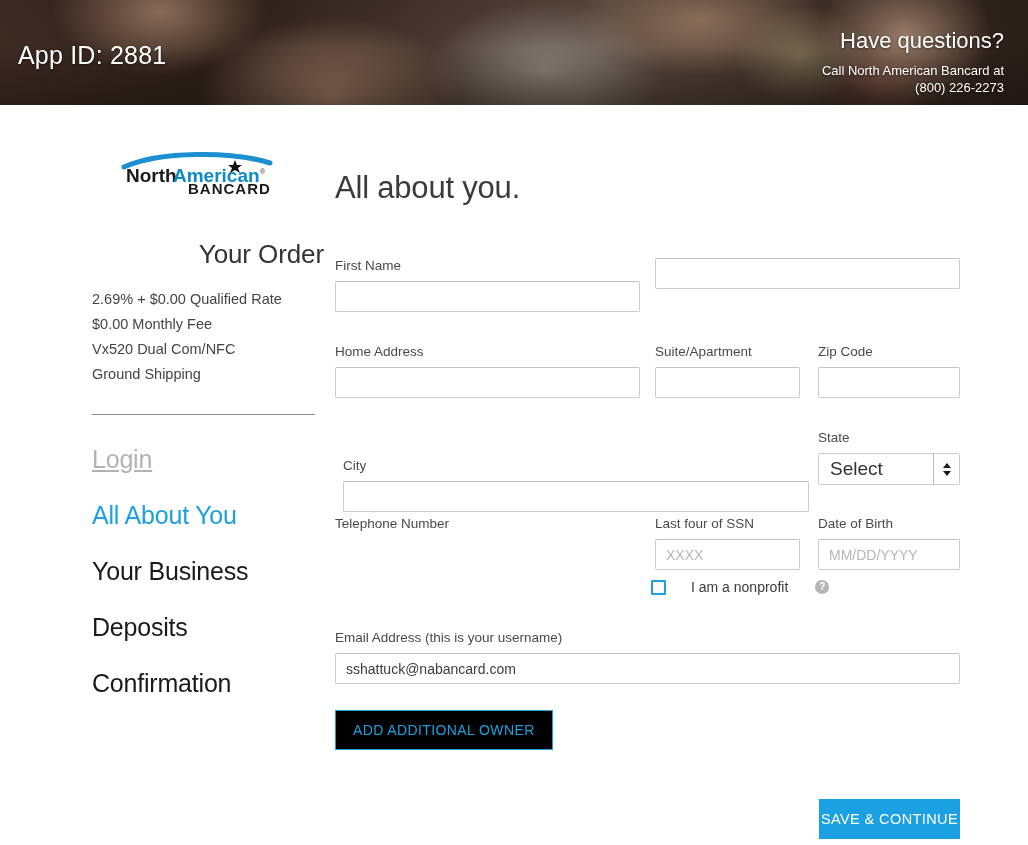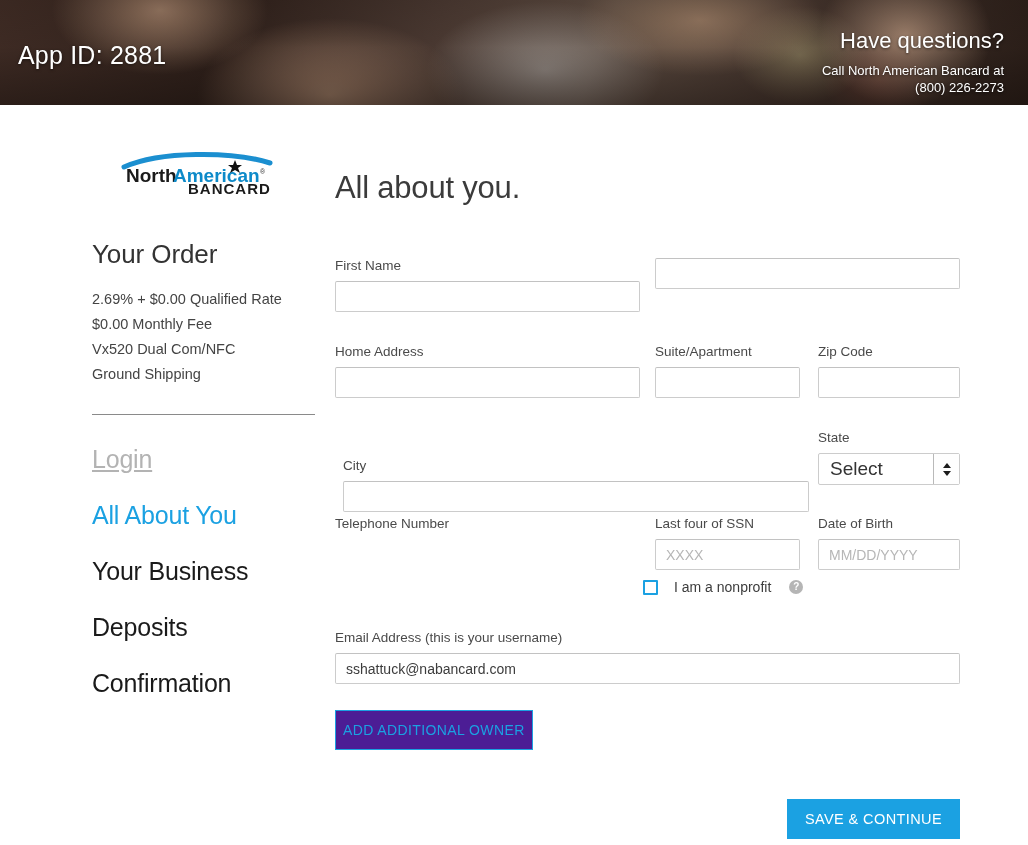--- a/index.html
+++ b/index.html
@@ -89,20 +89,21 @@
     margin-left: 28px;
   }
   .logo svg { display: block; }
 
   .order-title {
     margin-top: 44px;
     font-size: 26px;
     color: #333333;
     font-weight: 400;
     letter-spacing: -0.1px;
+    text-align: right;
   }
   .order-list {
     margin-top: 17px;
   }
   .order-line {
     font-size: 14.5px;
     color: #444444;
     line-height: 25px;
   }
   .divider {
@@ -200,25 +201,25 @@
   .tri-down {
     width: 0; height: 0;
     border-left: 4.5px solid transparent;
     border-right: 4.5px solid transparent;
     border-top: 5px solid #1c1c1c;
   }
 
   
   .nonprofit {
     position: absolute;
-    left: 308px;
+    left: 316px;
     top: 63px;
     display: flex;
     align-items: center;
-    gap: 16px;
+    gap: 25px;
   }
   .cbox {
     width: 15px; height: 15px;
     border: 2px solid #1BA1E2;
     background: #fff;
     border-radius: 1px;
     cursor: pointer;
   }
   .np-text {
     font-size: 14px;
@@ -236,37 +237,37 @@
     font-weight: 700;
     cursor: pointer;
     margin-left: 2px;
   }
 
   
   .btn-outline {
     display: inline-block;
     border: 1px solid #1BA1E2;
     color: #1BA1E2;
-    background: #4c1d95;
+    background: #000000;
     font-size: 14px;
     letter-spacing: 0.4px;
-    padding: 11px 7px;
+    padding: 11px 17px;
     cursor: pointer;
     font-family: "Liberation Sans", sans-serif;
   }
   .btn-primary {
     position: absolute;
     right: 68px;
     top: 694px;
     background: #1BA1E2;
     color: #ffffff;
     border: none;
     font-size: 14.5px;
     letter-spacing: 0.4px;
-    padding: 12px 18px;
+    padding: 12px 2px;
     cursor: pointer;
     font-family: "Liberation Sans", sans-serif;
   }
 </style>
 </head>
 <body>
 
 <div class="hero">
   <div class="hero-photo"></div>
   <div class="hero-shade"></div>

